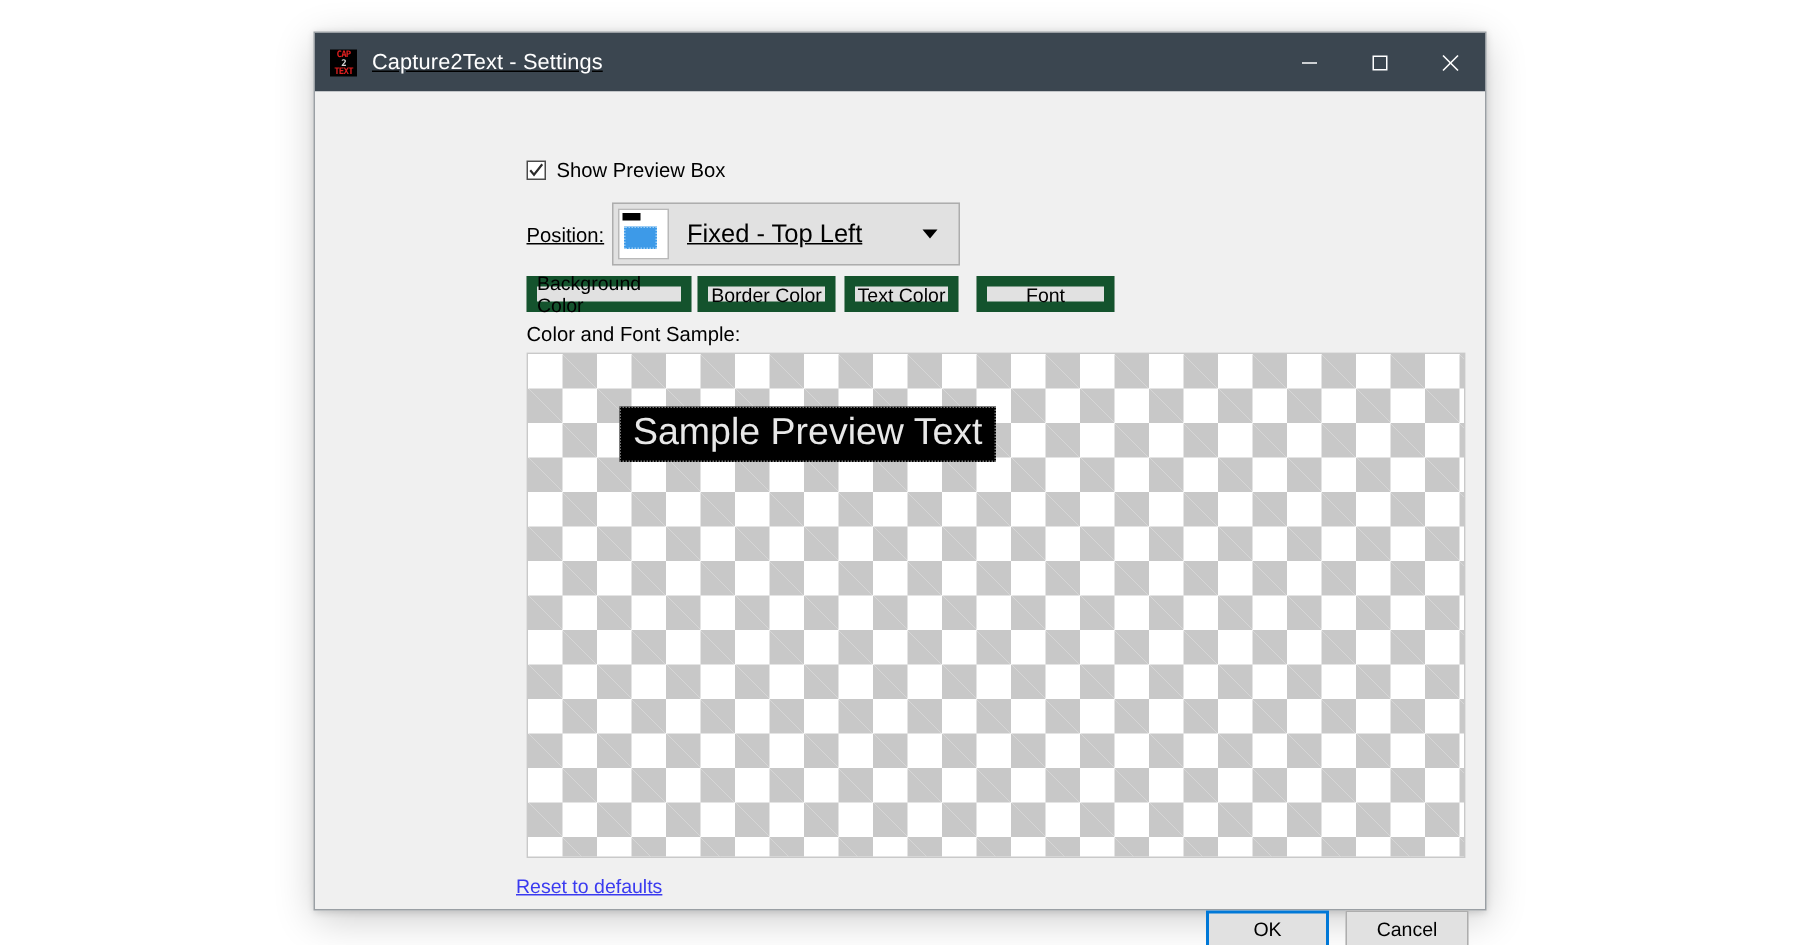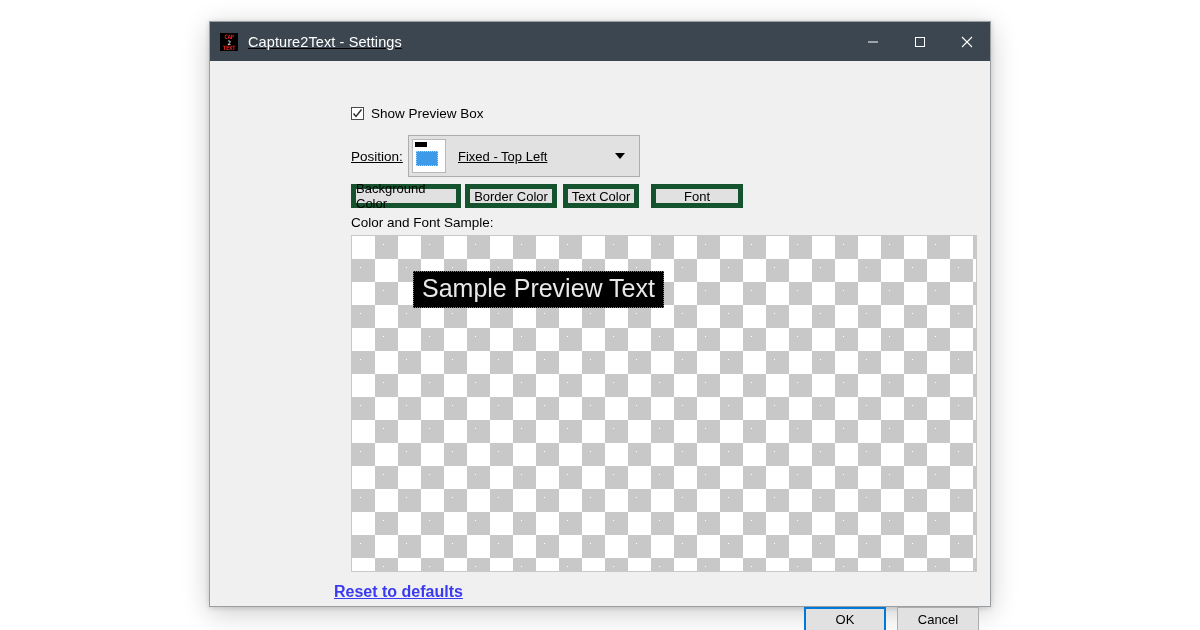--- a/index.html
+++ b/index.html
@@ -201,21 +201,21 @@
     position: absolute;
     left: 3px;
     top: 11px;
     width: 22px;
     height: 15px;
     background: #3d9ae8;
     border: 1px dotted #9fd0f5;
     box-sizing: border-box;
   }
   #combo-text {
-    font-size: 13px;
+    font-size: 17px;
     color: #000;
     margin-left: 12px;
     white-space: nowrap;
     text-align: right;
   }
   #combo-arrow {
     position: absolute;
     right: 14px;
     top: 50%;
     transform: translateY(-50%);
@@ -229,21 +229,21 @@
   
   #btnrow {
     position: absolute;
     left: 0;
     top: 80px;
     display: flex;
   }
   .gbtn {
     height: 24px;
     background: #e1e1e1;
-    border: 5px solid #14532d;
+    border: 7px solid #14532d;
     box-sizing: border-box;
     font-size: 13px;
     color: #000;
     display: flex;
     align-items: center;
     justify-content: center;
     cursor: pointer;
     font-family: "Liberation Sans", sans-serif;
   }
   #btn-bg { width: 110px; }
@@ -290,27 +290,26 @@
     font-size: 25px;
     color: #e8e8e8;
     white-space: nowrap;
     line-height: 1.0;
     font-family: "Liberation Sans", sans-serif;
   }
 
   
   #reset-link {
     position: absolute;
-    left: 124px;
+    left: 134px;
     top: 522px;
-    font-size: 16px;
+    font-size: 13px;
     color: #3a3af0;
     text-decoration: underline;
     cursor: pointer;
-    font-weight: bold;
   }
 
   
   #bottom-btns {
     position: absolute;
     right: 11px;
     top: 546px;
     display: flex;
   }
   .bbtn {

